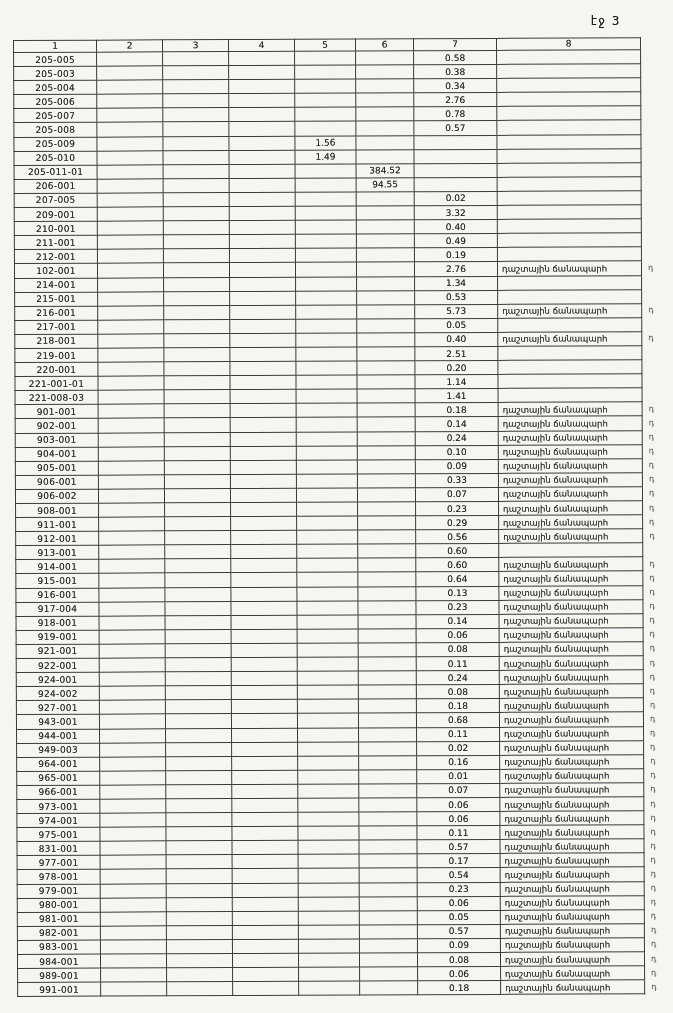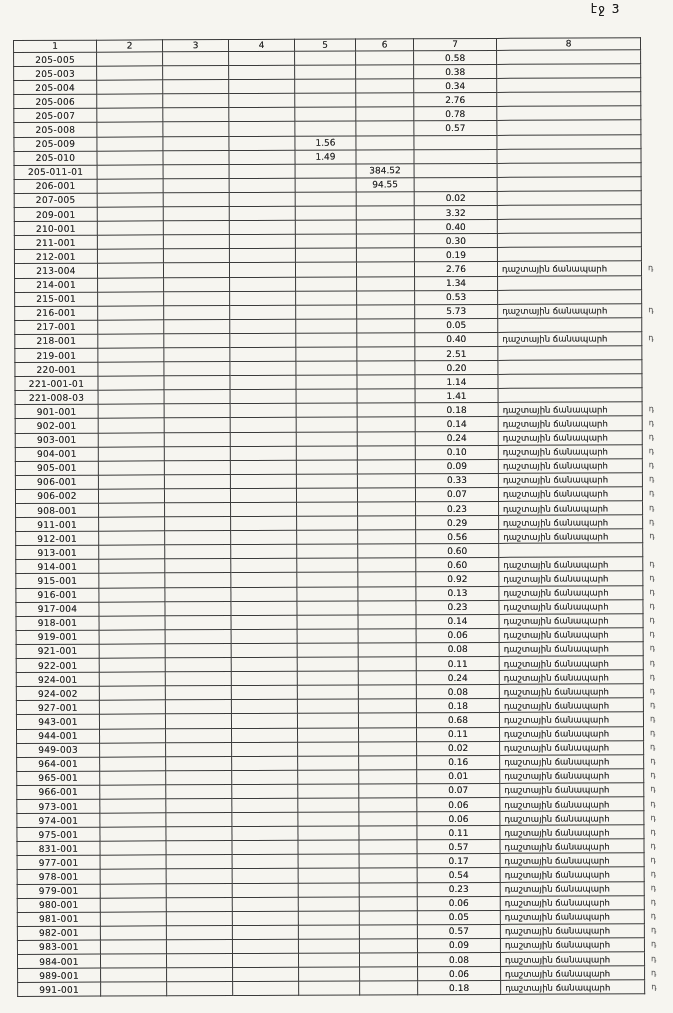--- a/index.html
+++ b/index.html
@@ -10,21 +10,21 @@
     width: 673px;
     height: 1013px;
     background: #f6f5f0;
     font-family: "DejaVu Sans", sans-serif;
     color: #222222;
     overflow: hidden;
     position: relative;
   }
   .page-label {
     position: absolute;
-    top: 2px;
+    top: 14px;
     right: 52px;
     font-size: 12px;
     letter-spacing: 1.5px;
     color: #1c1c1c;
     text-shadow: 0 0 0.5px rgba(30,30,30,0.55);
   }
   .sheet {
     position: absolute;
     left: 13px;
     top: 40px;
@@ -245,37 +245,37 @@
           <td class="c8"></td>
           <td class="markcol"></td>
         </tr>
         <tr>
           <td class="c1">211-001</td>
           <td class="c2"></td>
           <td class="c3"></td>
           <td class="c4"></td>
           <td class="c5"></td>
           <td class="c6"></td>
-          <td class="c7">0.30</td>
+          <td class="c7">0.49</td>
           <td class="c8"></td>
           <td class="markcol"></td>
         </tr>
         <tr>
           <td class="c1">212-001</td>
           <td class="c2"></td>
           <td class="c3"></td>
           <td class="c4"></td>
           <td class="c5"></td>
           <td class="c6"></td>
           <td class="c7">0.19</td>
           <td class="c8"></td>
           <td class="markcol"></td>
         </tr>
         <tr>
-          <td class="c1">213-004</td>
+          <td class="c1">102-001</td>
           <td class="c2"></td>
           <td class="c3"></td>
           <td class="c4"></td>
           <td class="c5"></td>
           <td class="c6"></td>
           <td class="c7">2.76</td>
           <td class="c8">դաշտային ճանապարհ</td>
           <td class="markcol">դ</td>
         </tr>
         <tr>
@@ -509,21 +509,21 @@
           <td class="c8">դաշտային ճանապարհ</td>
           <td class="markcol">դ</td>
         </tr>
         <tr>
           <td class="c1">915-001</td>
           <td class="c2"></td>
           <td class="c3"></td>
           <td class="c4"></td>
           <td class="c5"></td>
           <td class="c6"></td>
-          <td class="c7">0.92</td>
+          <td class="c7">0.64</td>
           <td class="c8">դաշտային ճանապարհ</td>
           <td class="markcol">դ</td>
         </tr>
         <tr>
           <td class="c1">916-001</td>
           <td class="c2"></td>
           <td class="c3"></td>
           <td class="c4"></td>
           <td class="c5"></td>
           <td class="c6"></td>

